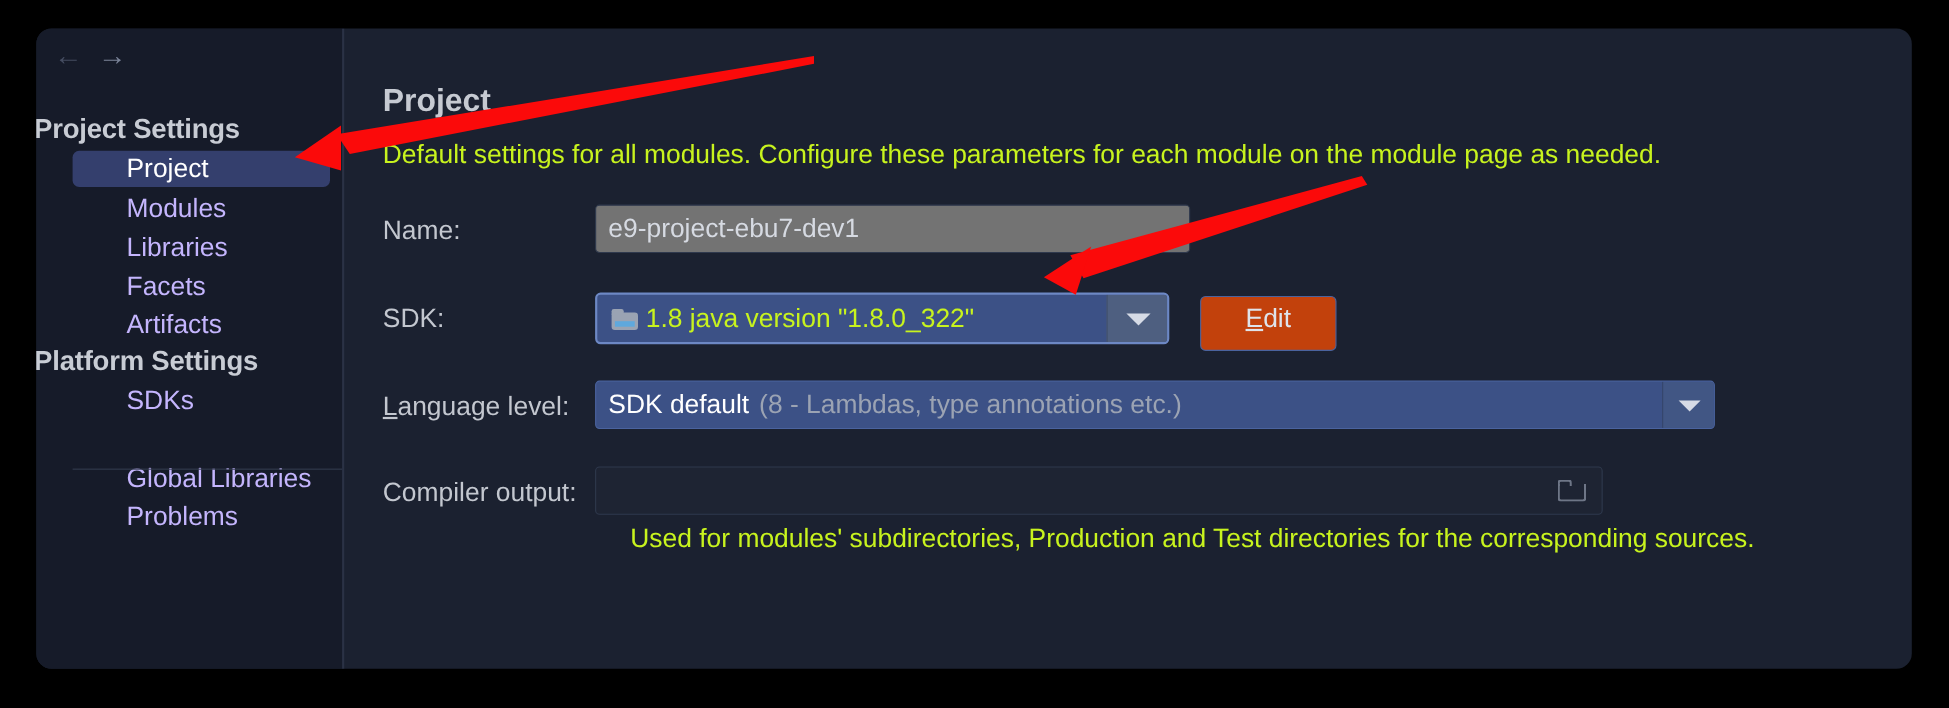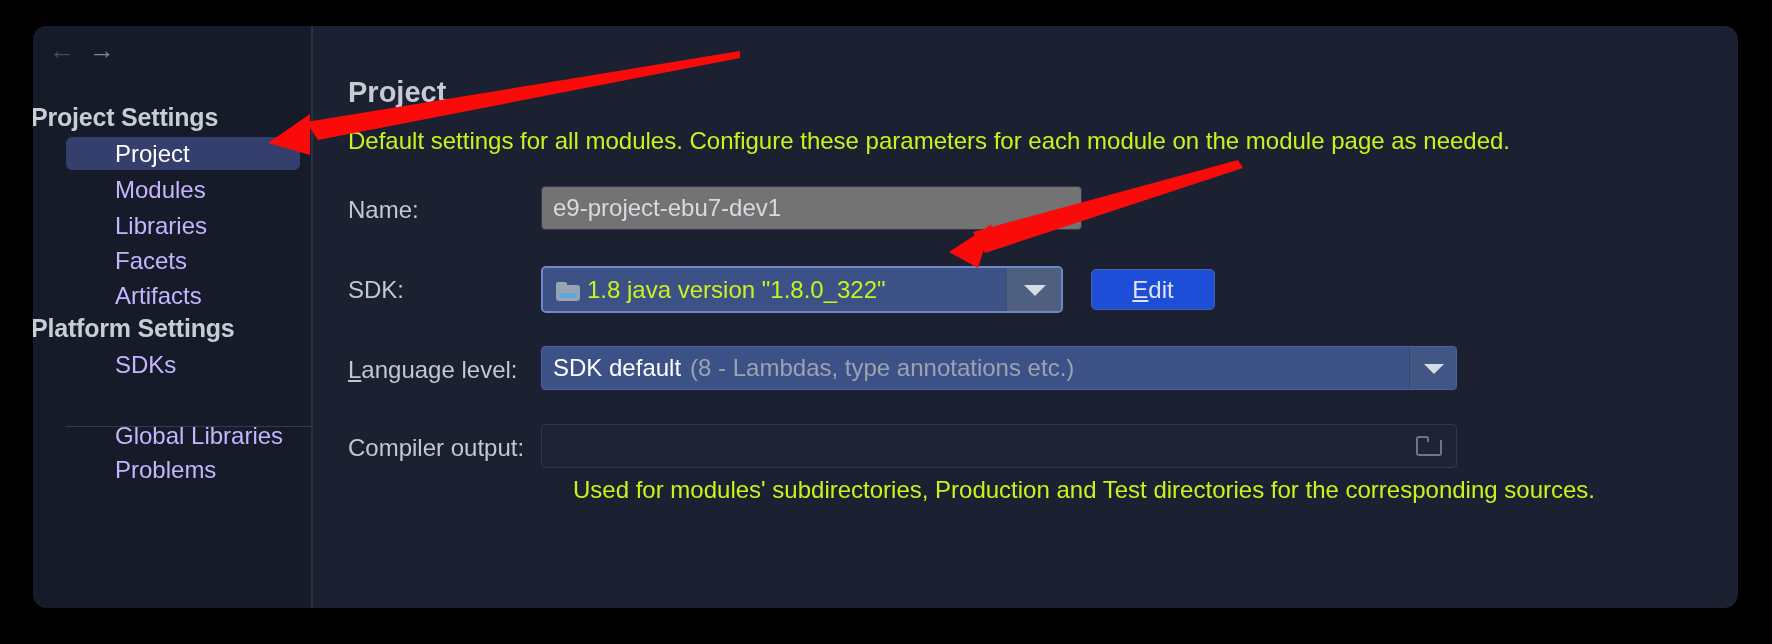--- a/index.html
+++ b/index.html
@@ -234,38 +234,38 @@
     border-right: 11px solid transparent;
     border-top: 11px solid #d6dbe6;
   }
 
   
   .edit-btn {
     position: absolute;
     left: 776px;
     top: 243px;
     width: 124px;
-    height: 41px;
-    background: #1d4ed8;
+    height: 50px;
+    background: #c2410c;
     border: 1px solid #4a639e;
     border-radius: 5px;
     box-sizing: border-box;
     color: #dfe3ea;
     font-size: 24px;
     line-height: 39px;
     text-align: center;
   }
   .edit-btn .mnem { text-decoration: underline; }
 
   
   .lang-combo {
     position: absolute;
     left: 226px;
     top: 320px;
-    width: 916px;
+    width: 1018px;
     height: 44px;
     background: #3c5186;
     border: 1px solid #4a639e;
     border-radius: 4px;
     box-sizing: border-box;
     overflow: hidden;
   }
   .lang-combo .lang-text {
     position: absolute;
     left: 11px;

